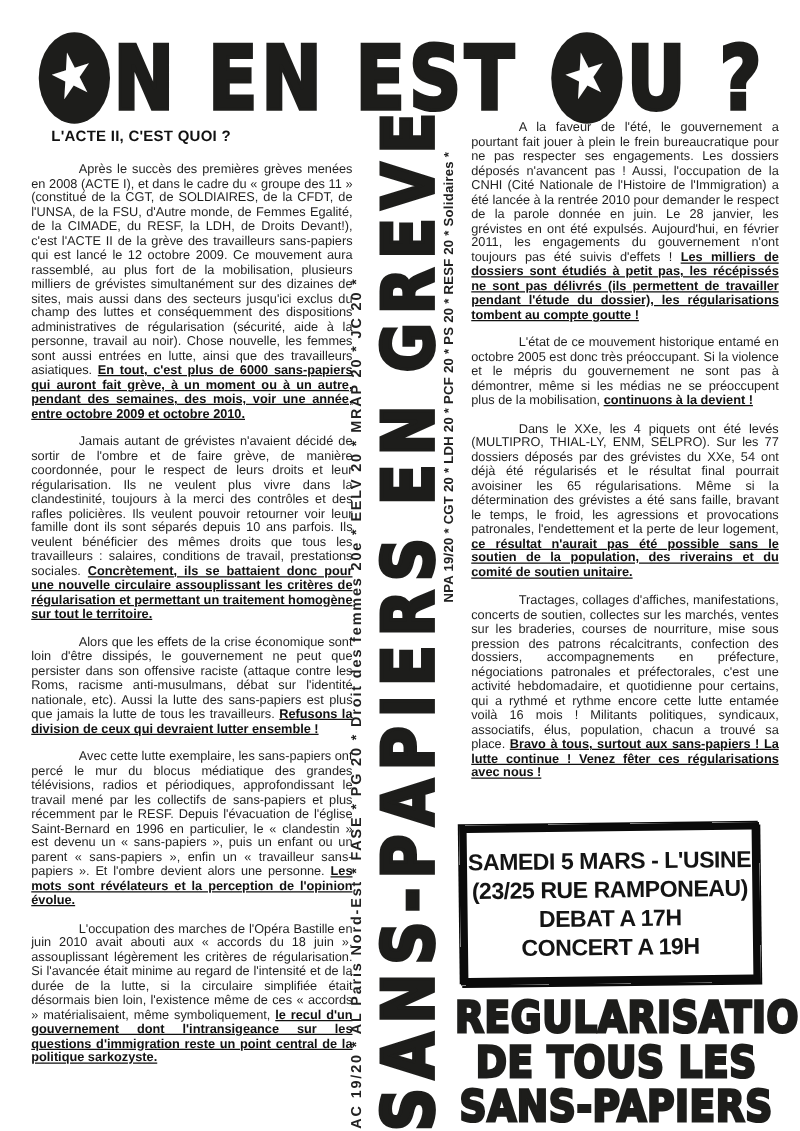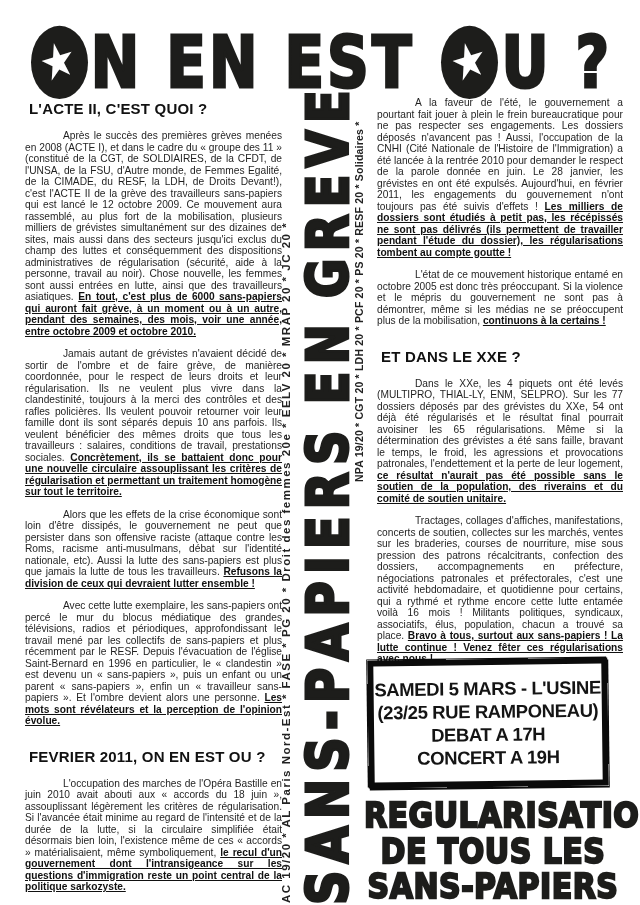--- a/index.html
+++ b/index.html
@@ -58,22 +58,22 @@
     left:353px; top:94px; width:388px; height:14px;
     font-size:10.5px; letter-spacing:0.2px;
     transform:rotate(-90deg) translateX(-388px);
   }
 
   
   .col { position:absolute; text-align:justify; font-size:10.2px; line-height:11.5px; }
   #col-left  { left:25px;  top:99px; width:257px; }
   #col-right { left:377px; top:97px; width:246px; }
   .col h2 {
-    font-size:15px; line-height:20px; font-weight:bold; color:#111;
-    letter-spacing:0.2px; text-align:left; margin:0 0 11px 4px;
+    font-size:12px; line-height:20px; font-weight:bold; color:#111;
+    letter-spacing:0.2px; text-align:left; margin:0 0 11px 16px;
   }
   .col h2.later { margin-top:20px; }
   .flyer-p { margin:0 0 11px 0; text-indent:38px; }
   .flyer-p .b { font-weight:bold; color:#111;text-decoration:underline; }
 
   
   #event-box {
     position:absolute; left:368px; top:659px; width:240px; height:128px;
     box-sizing:border-box; border:6px solid #0b0b0b;
     transform:rotate(-0.7deg);
@@ -122,21 +122,20 @@
     </div>
 
   <div class="col" id="col-left">
     <h2>L'ACTE II, C'EST QUOI ?</h2>
     <div>
         <p class="flyer-p"><span>Après le succès des premières grèves menées en 2008 (ACTE I), et dans le cadre du « groupe des 11 » (constitué de la CGT, de SOLDIAIRES, de la CFDT, de l'UNSA, de la FSU, d'Autre monde, de Femmes Egalité, de la CIMADE, du RESF, la LDH, de Droits Devant!), c'est l'ACTE II de la grève des travailleurs sans-papiers qui est lancé le 12 octobre 2009. Ce mouvement aura rassemblé, au plus fort de la mobilisation, plusieurs milliers de grévistes simultanément sur des dizaines de sites, mais aussi dans des secteurs jusqu'ici exclus du champ des luttes et conséquemment des dispositions administratives de régularisation (sécurité, aide à la personne, travail au noir). Chose nouvelle, les femmes sont aussi entrées en lutte, ainsi que des travailleurs asiatiques. </span><span class="b">En tout, c'est plus de 6000 sans-papiers qui auront fait grève, à un moment ou à un autre, pendant des semaines, des mois, voir une année, entre octobre 2009 et octobre 2010.</span></p>
         <p class="flyer-p"><span>Jamais autant de grévistes n'avaient décidé de sortir de l'ombre et de faire grève, de manière coordonnée, pour le respect de leurs droits et leur régularisation. Ils ne veulent plus vivre dans la clandestinité, toujours à la merci des contrôles et des rafles policières. Ils veulent pouvoir retourner voir leur famille dont ils sont séparés depuis 10 ans parfois. Ils veulent bénéficier des mêmes droits que tous les travailleurs : salaires, conditions de travail, prestations sociales. </span><span class="b">Concrètement, ils se battaient donc pour une nouvelle circulaire assouplissant les critères de régularisation et permettant un traitement homogène sur tout le territoire.</span></p>
         <p class="flyer-p"><span>Alors que les effets de la crise économique sont loin d'être dissipés, le gouvernement ne peut que persister dans son offensive raciste (attaque contre les Roms, racisme anti-musulmans, débat sur l'identité nationale, etc). Aussi la lutte des sans-papiers est plus que jamais la lutte de tous les travailleurs. </span><span class="b">Refusons la division de ceux qui devraient lutter ensemble !</span></p>
         <p class="flyer-p"><span>Avec cette lutte exemplaire, les sans-papiers ont percé le mur du blocus médiatique des grandes télévisions, radios et périodiques, approfondissant le travail mené par les collectifs de sans-papiers et plus récemment par le RESF. Depuis l'évacuation de l'église Saint-Bernard en 1996 en particulier, le « clandestin » est devenu un « sans-papiers », puis un enfant ou un parent « sans-papiers », enfin un « travailleur sans-papiers ». Et l'ombre devient alors une personne. </span><span class="b">Les mots sont révélateurs et la perception de l'opinion évolue.</span></p>
       </div>
-    <h2 class="later">FEVRIER 2011, ON EN EST OU ?</h2>
     <div>
         <p class="flyer-p"><span>L'occupation des marches de l'Opéra Bastille en juin 2010 avait abouti aux « accords du 18 juin », assouplissant légèrement les critères de régularisation. Si l'avancée était minime au regard de l'intensité et de la durée de la lutte, si la circulaire simplifiée était désormais bien loin, l'existence même de ces « accords » matérialisaient, même symboliquement, </span><span class="b">le recul d'un gouvernement dont l'intransigeance sur les questions d'immigration reste un point central de la politique sarkozyste.</span></p>
       </div>
   </div>
 
   <div id="org-left" class="org-line v-rot">AC 19/20 * AL Paris Nord-Est * FASE * PG 20 * Droit des femmes 20e * EELV 20 * MRAP 20 * JC 20 *</div>
 
   <div id="big-vert" class="display v-rot">
       <span class="ch">S</span>
       <span class="ch">A</span>
@@ -159,23 +158,22 @@
       <span class="ch">E</span>
       <span class="ch">V</span>
       <span class="ch">E</span>
     </div>
 
   <div id="org-right" class="org-line v-rot">NPA 19/20 * CGT 20 * LDH 20 * PCF 20 * PS 20 * RESF 20 * Solidaires *</div>
 
   <div class="col" id="col-right">
     <div>
         <p class="flyer-p"><span>A la faveur de l'été, le gouvernement a pourtant fait jouer à plein le frein bureaucratique pour ne pas respecter ses engagements. Les dossiers déposés n'avancent pas ! Aussi, l'occupation de la CNHI (Cité Nationale de l'Histoire de l'Immigration) a été lancée à la rentrée 2010 pour demander le respect de la parole donnée en juin. Le 28 janvier, les grévistes en ont été expulsés. Aujourd'hui, en février 2011, les engagements du gouvernement n'ont toujours pas été suivis d'effets ! </span><span class="b">Les milliers de dossiers sont étudiés à petit pas, les récépissés ne sont pas délivrés (ils permettent de travailler pendant l'étude du dossier), les régularisations tombent au compte goutte !</span></p>
-        <p class="flyer-p"><span>L'état de ce mouvement historique entamé en octobre 2005 est donc très préoccupant. Si la violence et le mépris du gouvernement ne sont pas à démontrer, même si les médias ne se préoccupent plus de la mobilisation, </span><span class="b">continuons à la certains !</span></p>
+        <p class="flyer-p"><span>L'état de ce mouvement historique entamé en octobre 2005 est donc très préoccupant. Si la violence et le mépris du gouvernement ne sont pas à démontrer, même si les médias ne se préoccupent plus de la mobilisation, </span><span class="b">continuons à la devient !</span></p>
       </div>
-    <h2 class="later">ET DANS LE XXE ?</h2>
     <div>
         <p class="flyer-p"><span>Dans le XXe, les 4 piquets ont été levés (MULTIPRO, THIAL-LY, ENM, SELPRO). Sur les 77 dossiers déposés par des grévistes du XXe, 54 ont déjà été régularisés et le résultat final pourrait avoisiner les 65 régularisations. Même si la détermination des grévistes a été sans faille, bravant le temps, le froid, les agressions et provocations patronales, l'endettement et la perte de leur logement, </span><span class="b">ce résultat n'aurait pas été possible sans le soutien de la population, des riverains et du comité de soutien unitaire.</span></p>
         <p class="flyer-p"><span>Tractages, collages d'affiches, manifestations, concerts de soutien, collectes sur les marchés, ventes sur les braderies, courses de nourriture, mise sous pression des patrons récalcitrants, confection des dossiers, accompagnements en préfecture, négociations patronales et préfectorales, c'est une activité hebdomadaire, et quotidienne pour certains, qui a rythmé et rythme encore cette lutte entamée voilà 16 mois ! Militants politiques, syndicaux, associatifs, élus, population, chacun a trouvé sa place. </span><span class="b">Bravo à tous, surtout aux sans-papiers ! La lutte continue ! Venez fêter ces régularisations avec nous !</span></p>
       </div>
   </div>
 
   <div id="event-box">
       <div class="event-line">SAMEDI 5 MARS - L'USINE</div>
       <div class="event-line">(23/25 RUE RAMPONEAU)</div>
       <div class="event-line">DEBAT A 17H</div>

